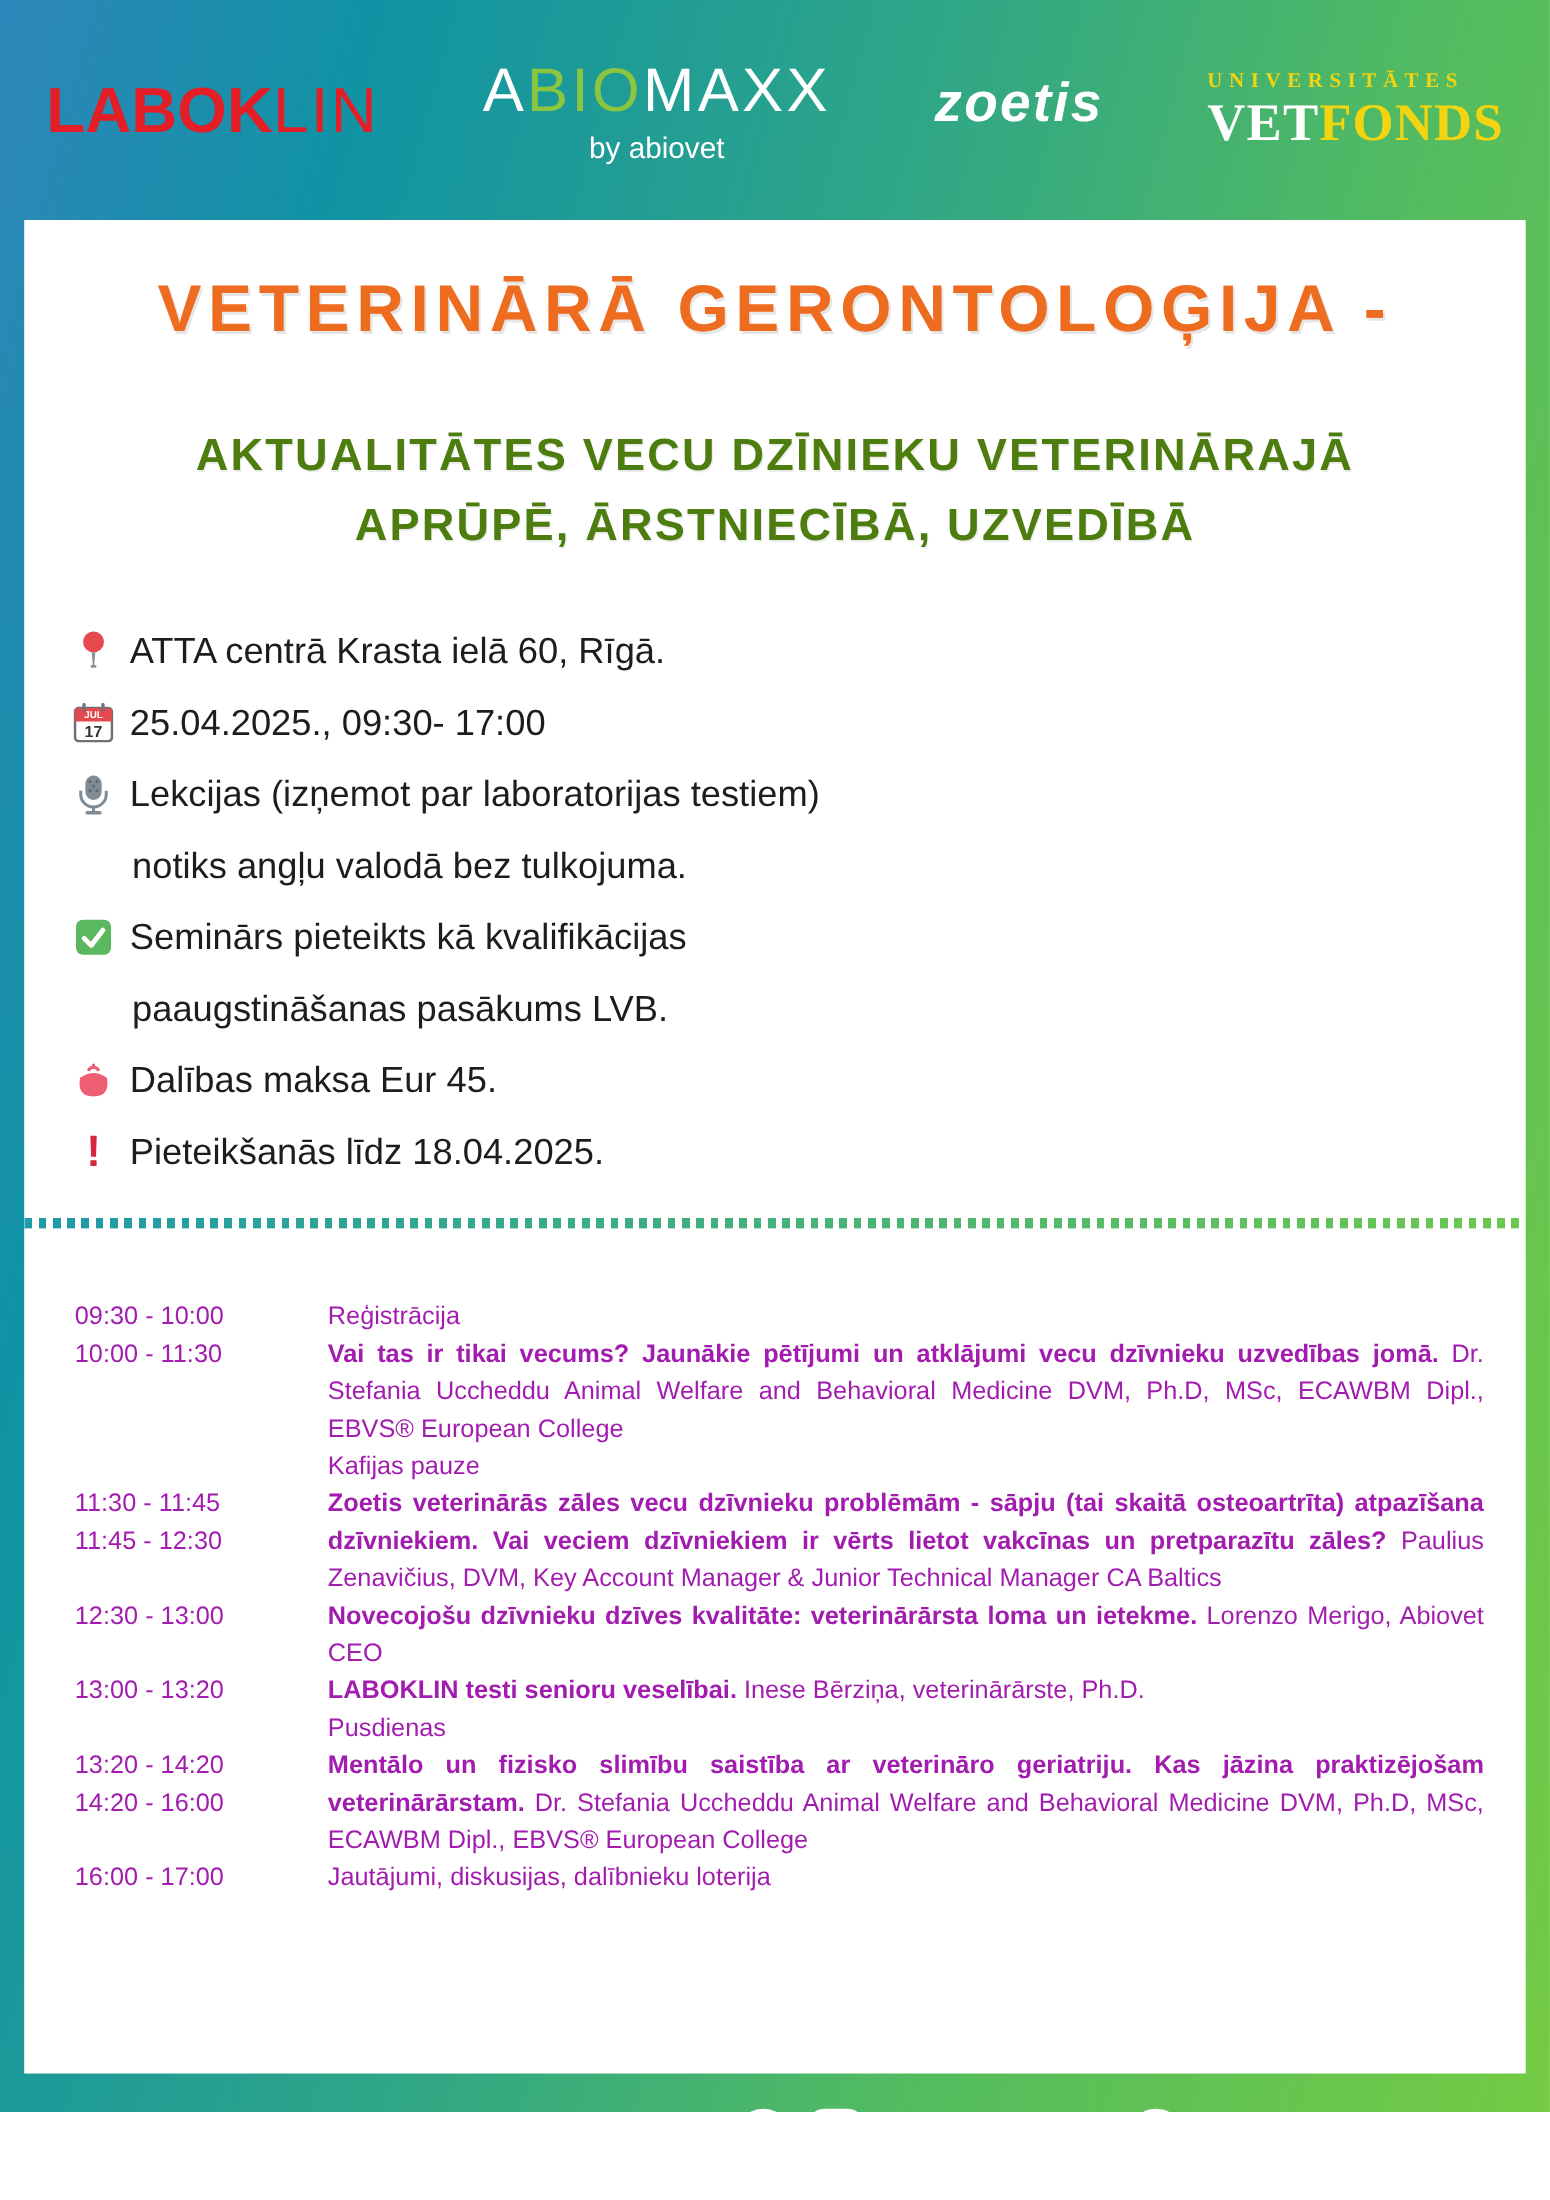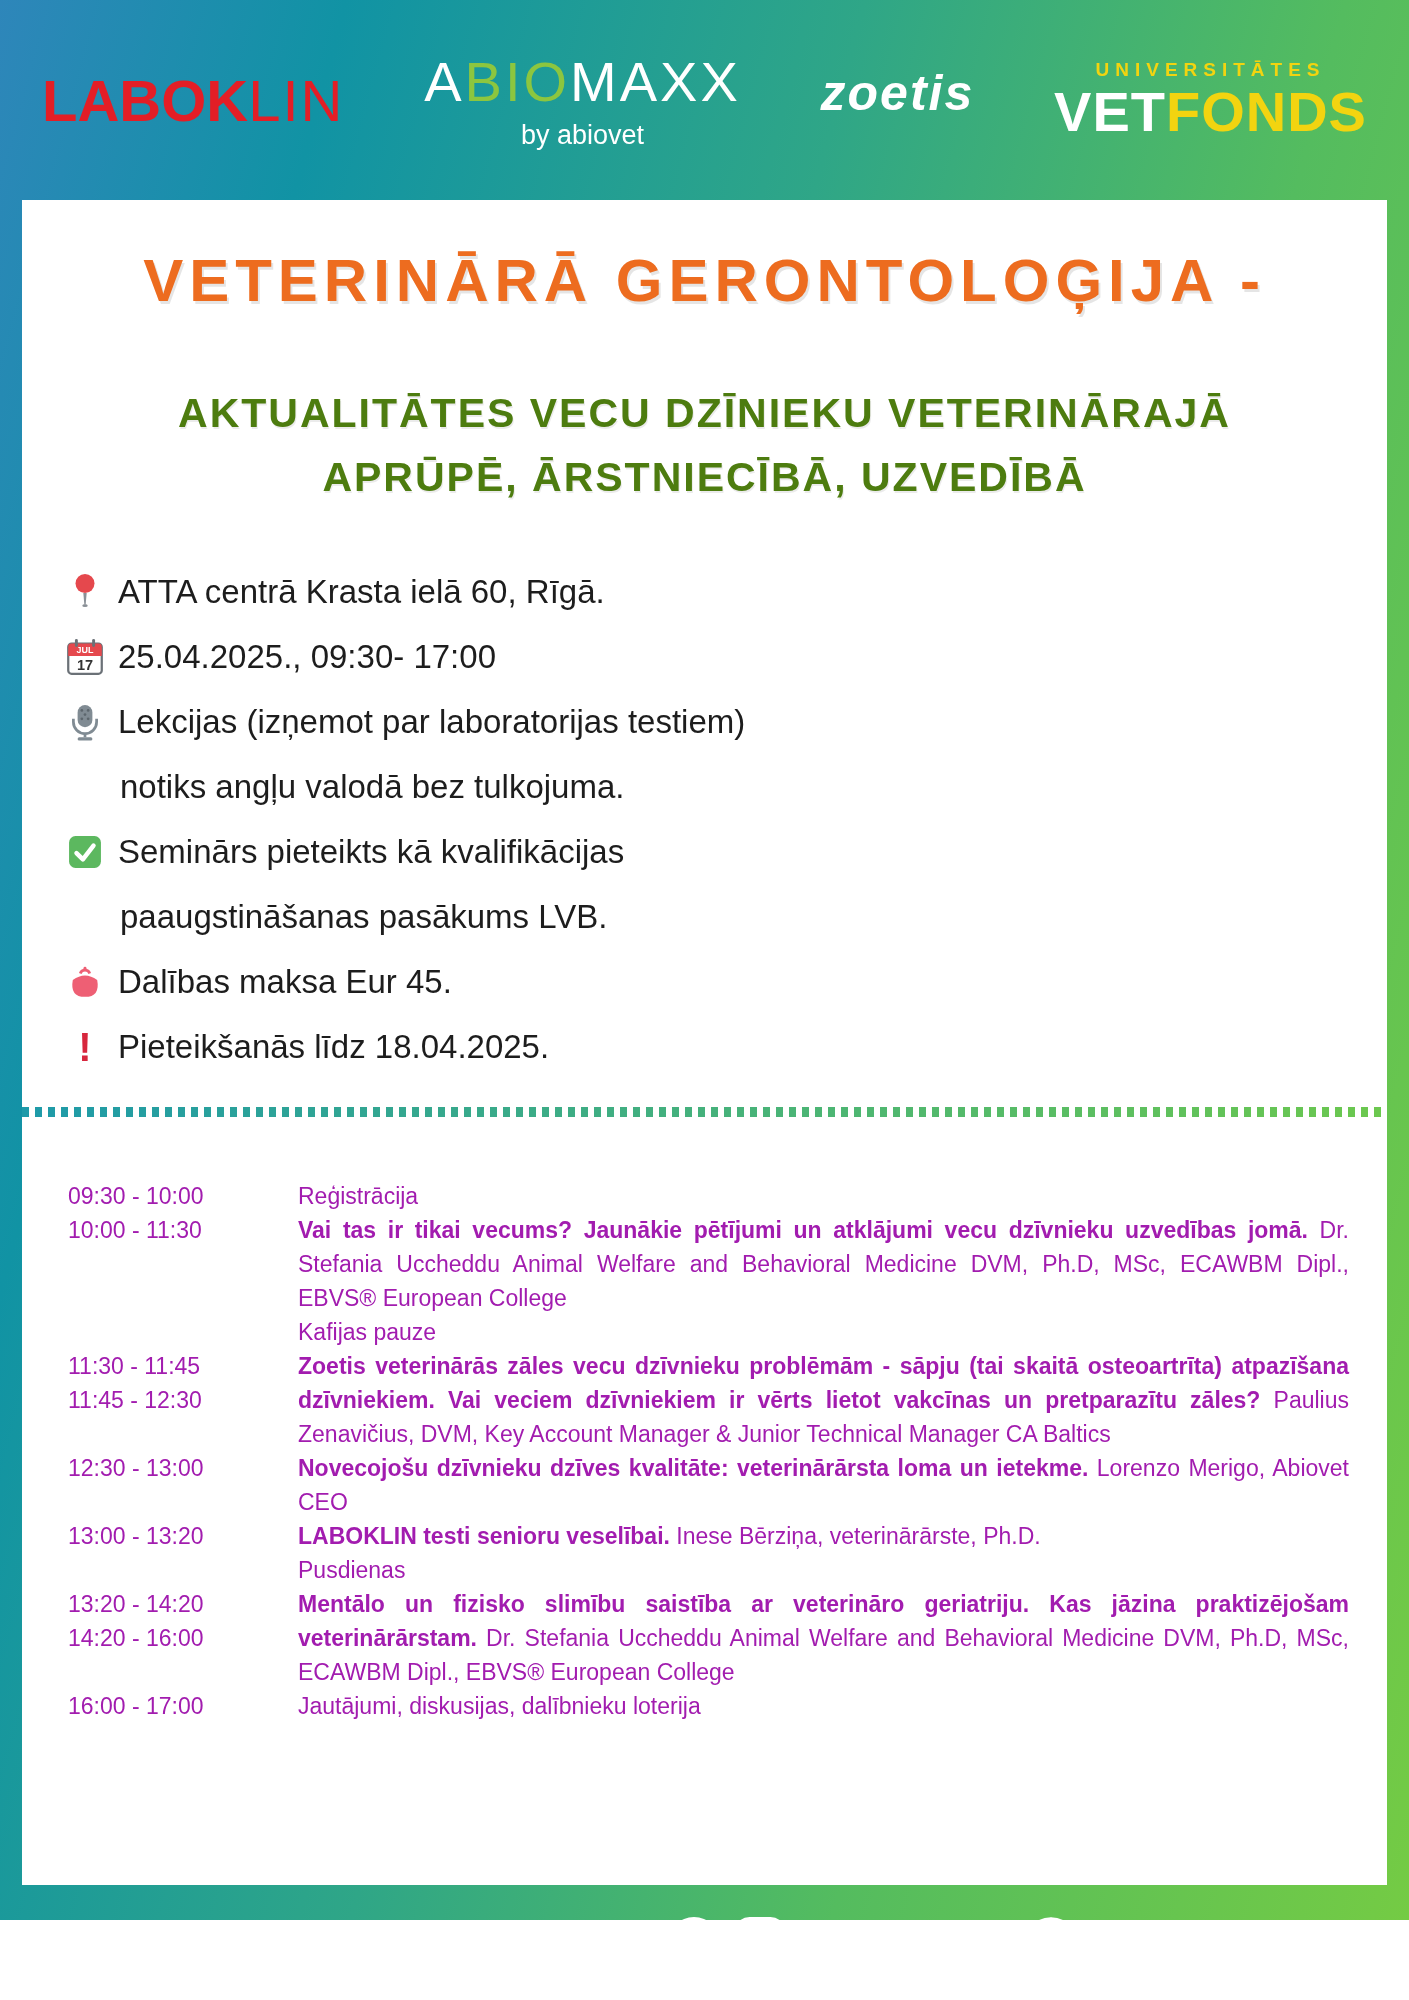--- a/index.html
+++ b/index.html
@@ -16,23 +16,23 @@
     height:200px; display:flex; align-items:center; justify-content:space-between;
     padding:0 42px;
   }
   .logo-laboklin { font-size:58px; font-weight:700; color:#E31E26; letter-spacing:0; white-space:nowrap; }
   .logo-laboklin .lab-light { font-weight:400; letter-spacing:2px; }
   .logo-abiomaxx { text-align:center; color:#fff; }
   .abio-line { font-size:56px; font-weight:400; letter-spacing:3px; white-space:nowrap; }
   .abio-bio { color:#8CC63F; }
   .abio-by { font-size:27px; margin-top:6px; font-weight:400; }
   .logo-zoetis { font-size:50px; color:#fff; font-weight:700; font-style:italic; letter-spacing:2px; padding-bottom:14px; }
-  .logo-vetfonds { text-align:center; line-height:1; }
+  .logo-vetfonds { text-align:left; line-height:1;font-family:Liberation Serif, serif; }
   .vf-top { color:#F2D410; font-size:19px; font-weight:700; letter-spacing:6px; margin-bottom:5px; }
-  .vf-main { font-size:56px; font-weight:700; letter-spacing:1px; white-space:nowrap; }
+  .vf-main { font-size:48px; font-weight:700; letter-spacing:1px; white-space:nowrap; }
   .vf-vet { color:#fff; }
   .vf-fonds { color:#F2D410; }
 
   
   .card {
     position:absolute; left:22px; right:22px; top:200px; height:1685px;
     background:#ffffff; overflow:hidden;
   }
   .title {
     margin:46px 20px 0; text-align:center; color:#ED6C1F;

